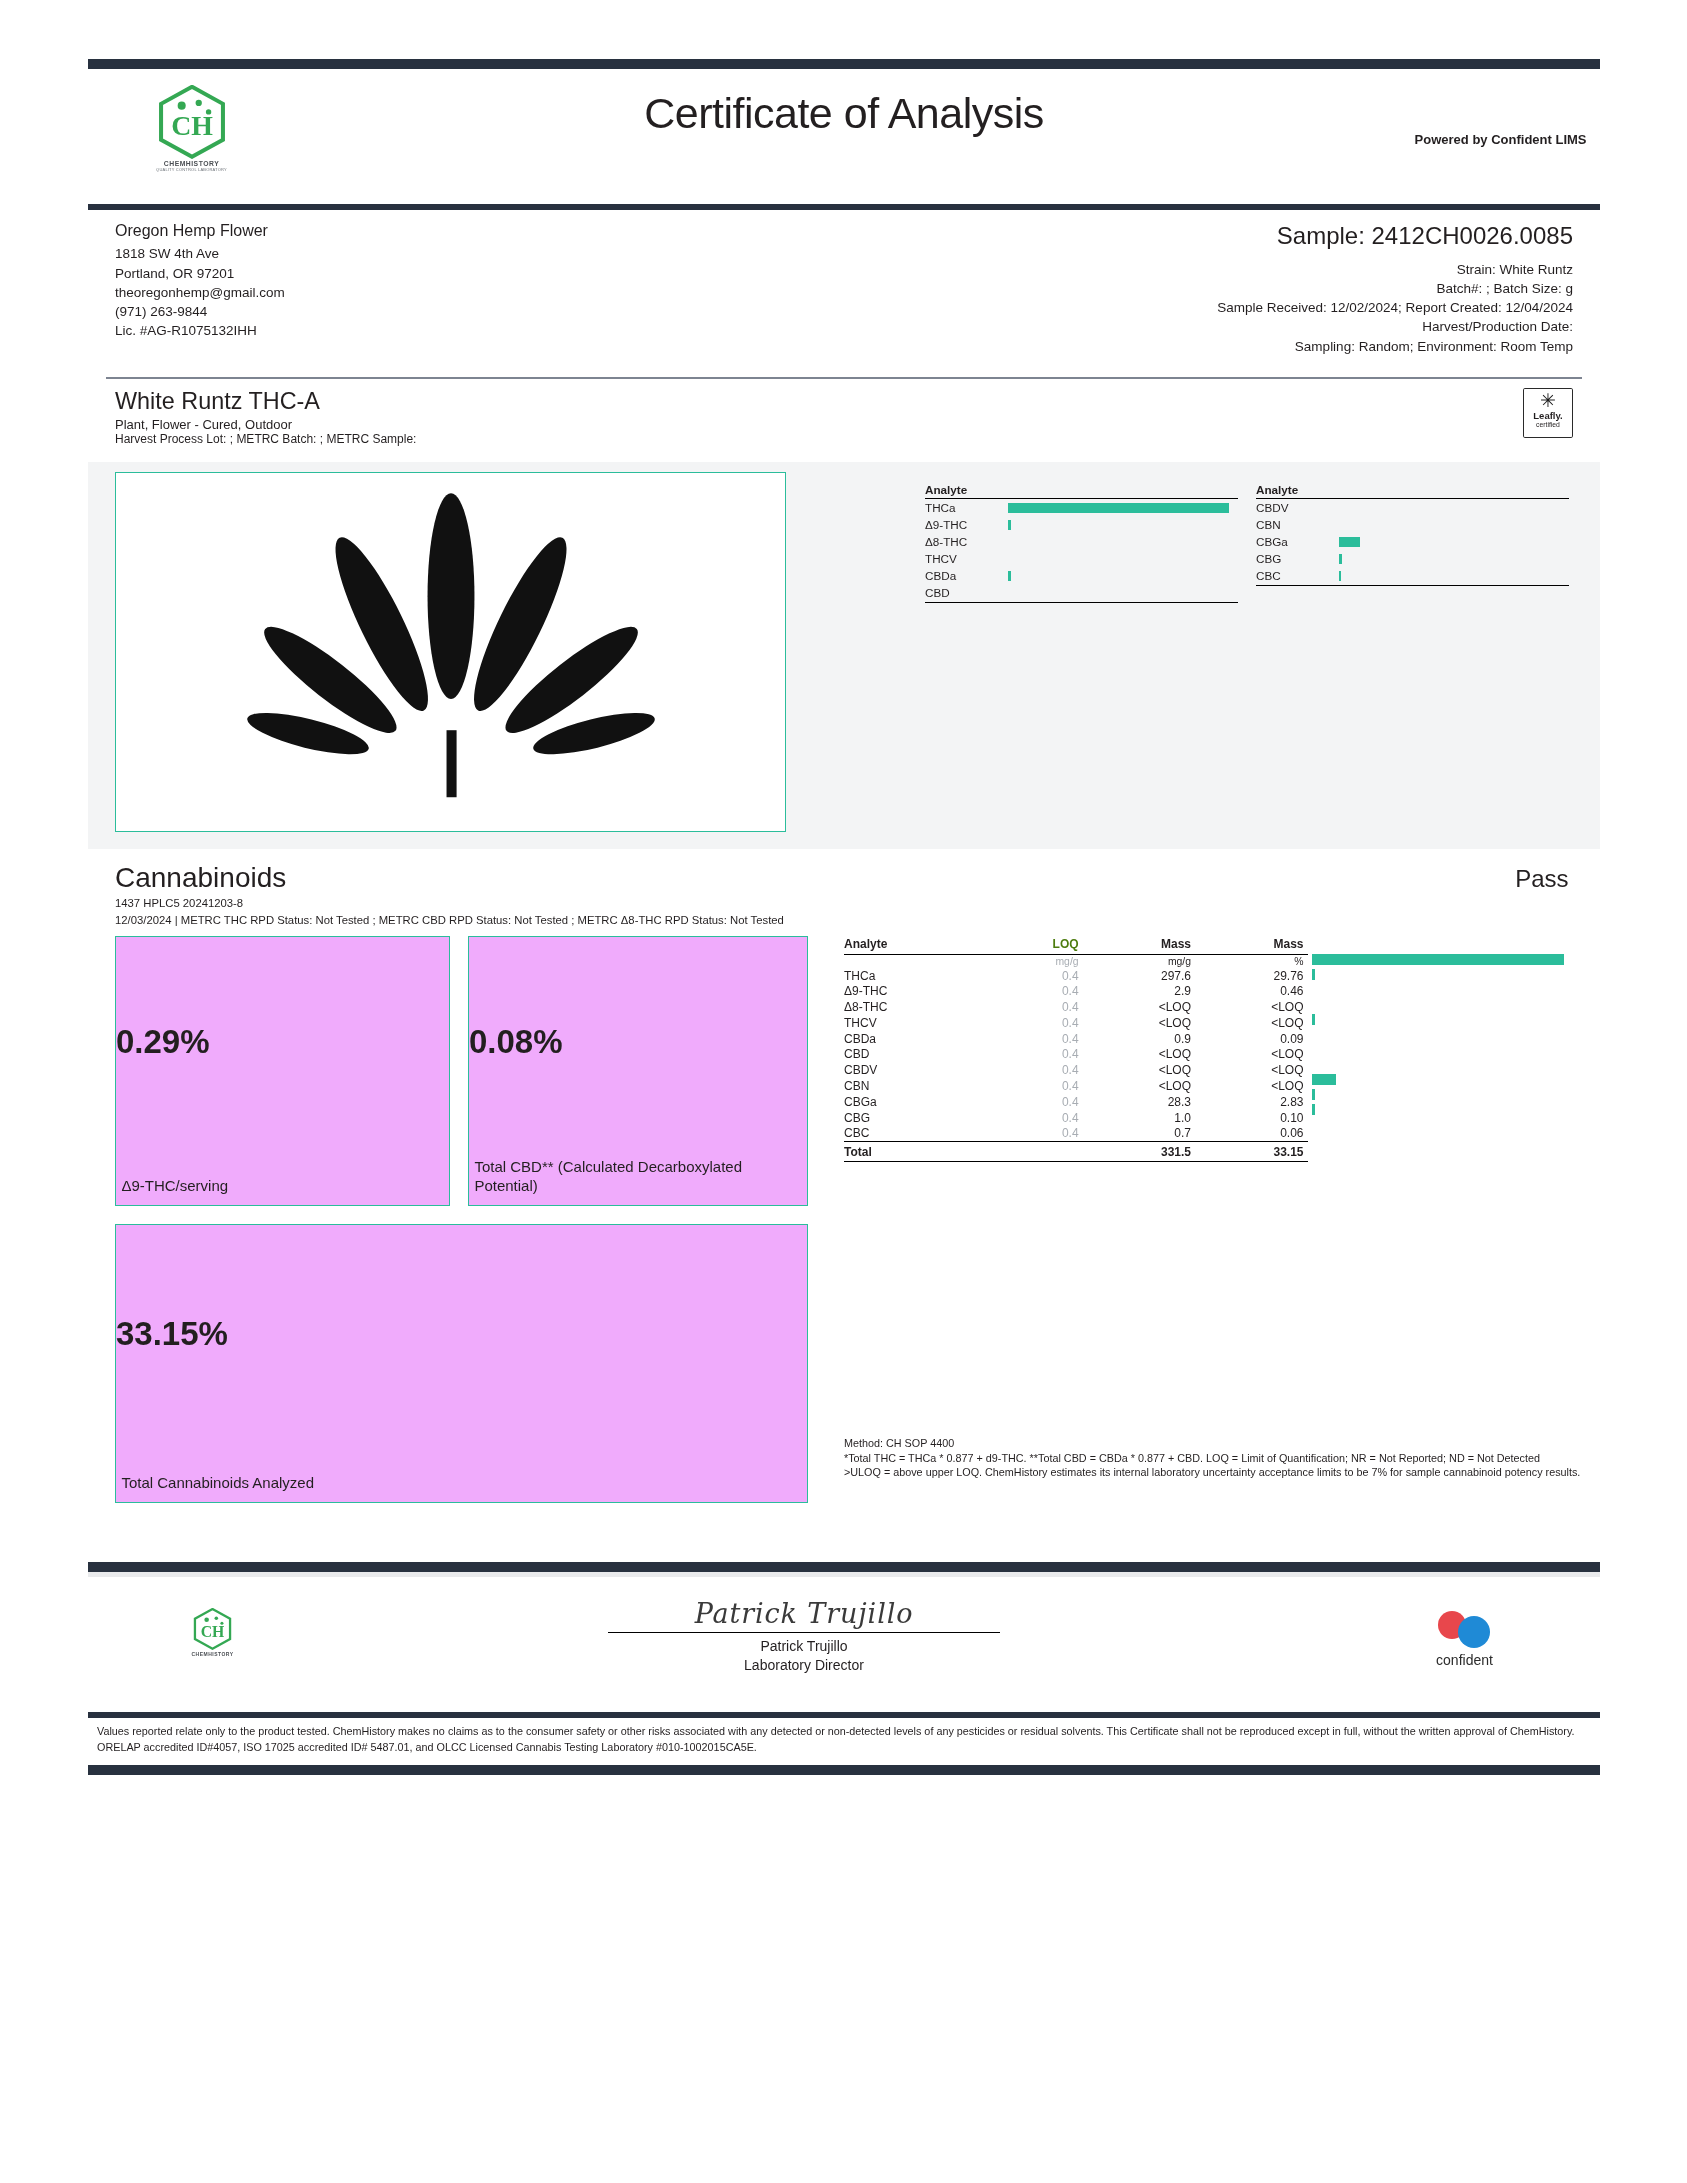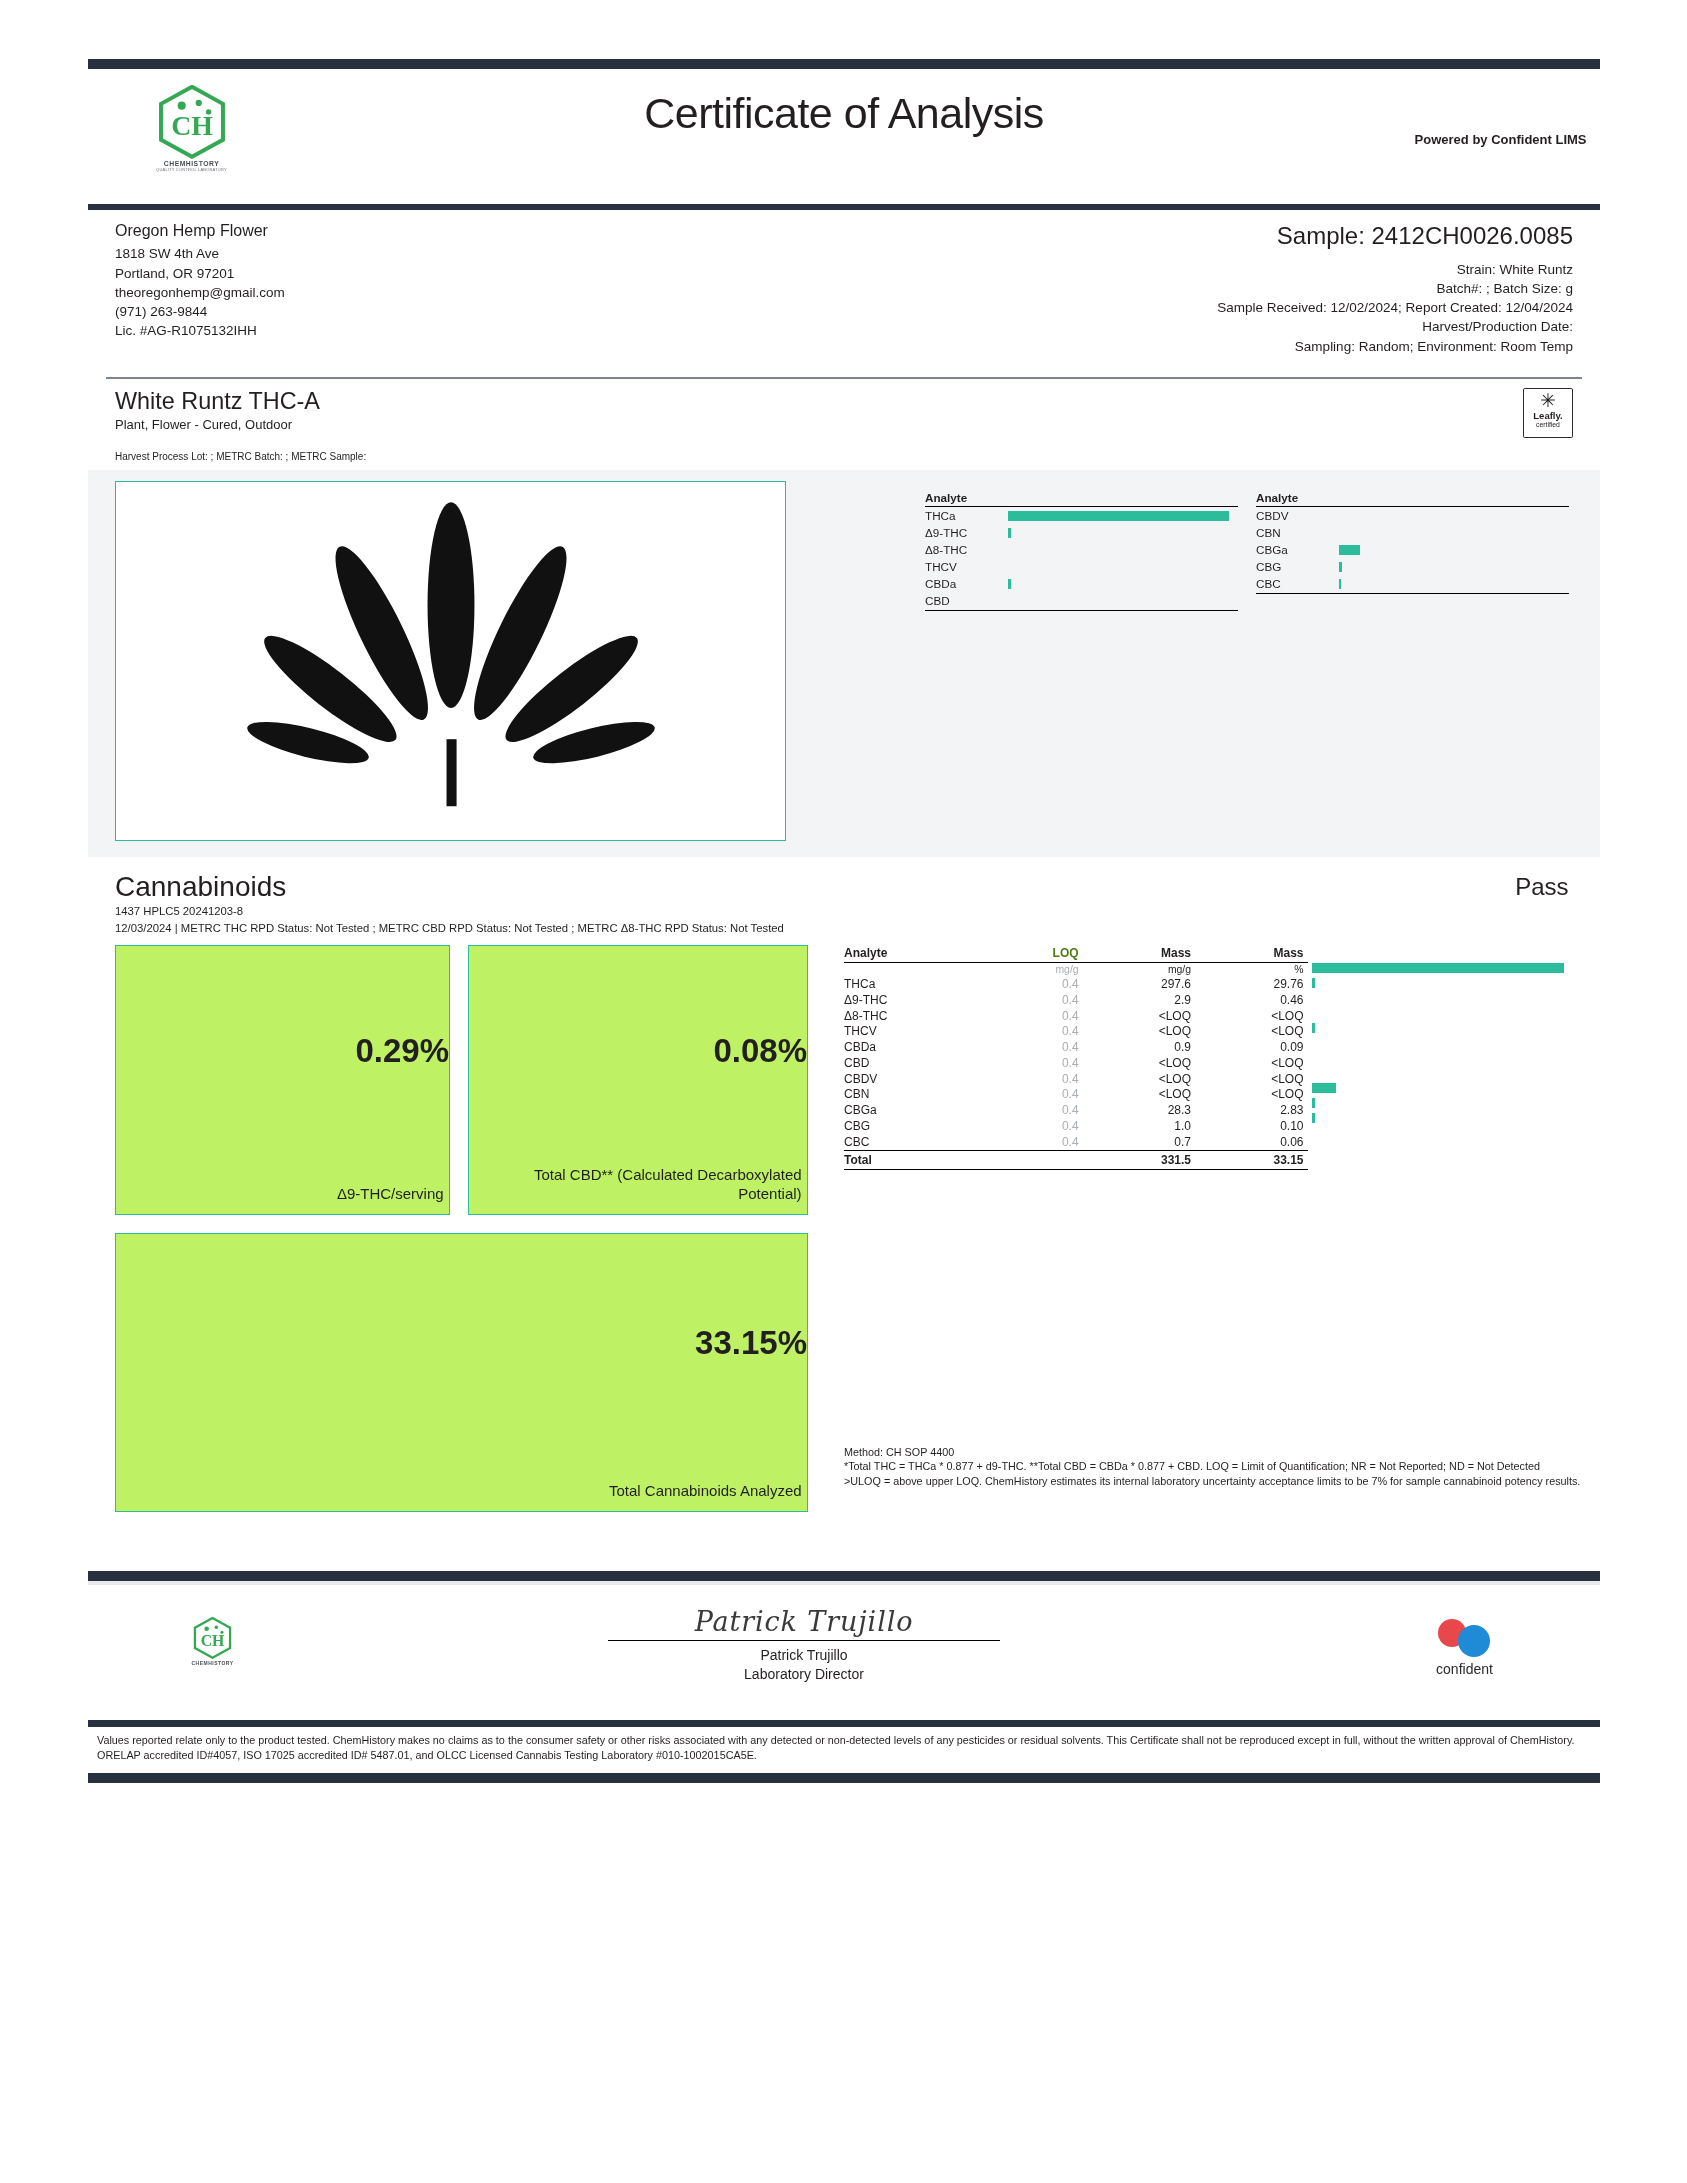--- a/index.html
+++ b/index.html
@@ -141,22 +141,22 @@
   .product-name {
     font-size: 23.4px;
     font-weight: 400;
     line-height: 1.1;
   }
   .product-type {
     font-size: 13px;
     margin-top: 2.7px;
   }
   .product-lot {
-    font-size: 10px;
-    margin-top: 19px;
+    font-size: 12px;
+    margin-top: 0;
   }
   .leafly {
     position: absolute;
     right: 27px;
     top: 9px;
     width: 50px;
     height: 50px;
     border: 1.4px solid #2a2a2a;
     border-radius: 1.8px;
     box-sizing: border-box;
@@ -246,22 +246,22 @@
   }
   .cann-body {
     position: relative;
     margin-top: 8px;
     min-height: 608px;
   }
   .kpi {
     border: 1.4px solid #2bbd9b;
     box-sizing: border-box;
     position: absolute;
-    background: #bef264;
-    text-align: right;
+    background: #f0abfc;
+    text-align: left;
   }
   .kpi .val {
     font-size: 33px;
     font-weight: bold;
     position: absolute;
     left: 0; right: 0;
   }
   .kpi .cap {
     font-size: 15px;
     position: absolute;

